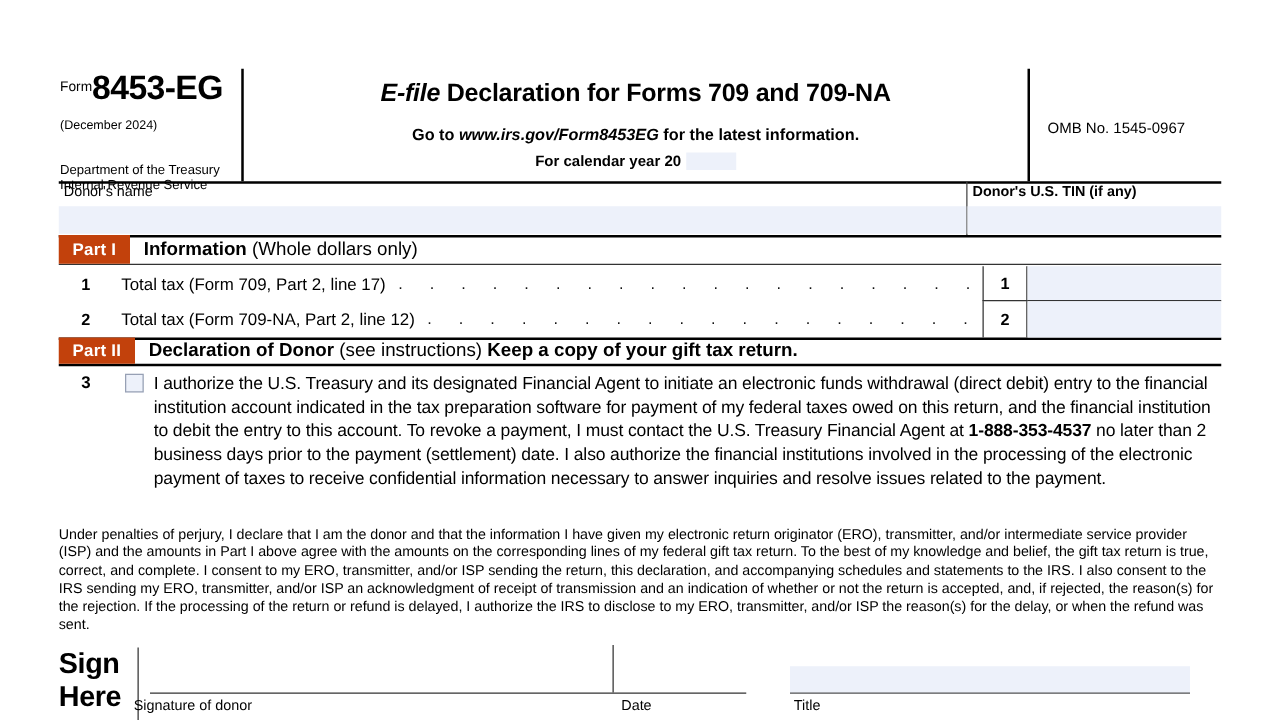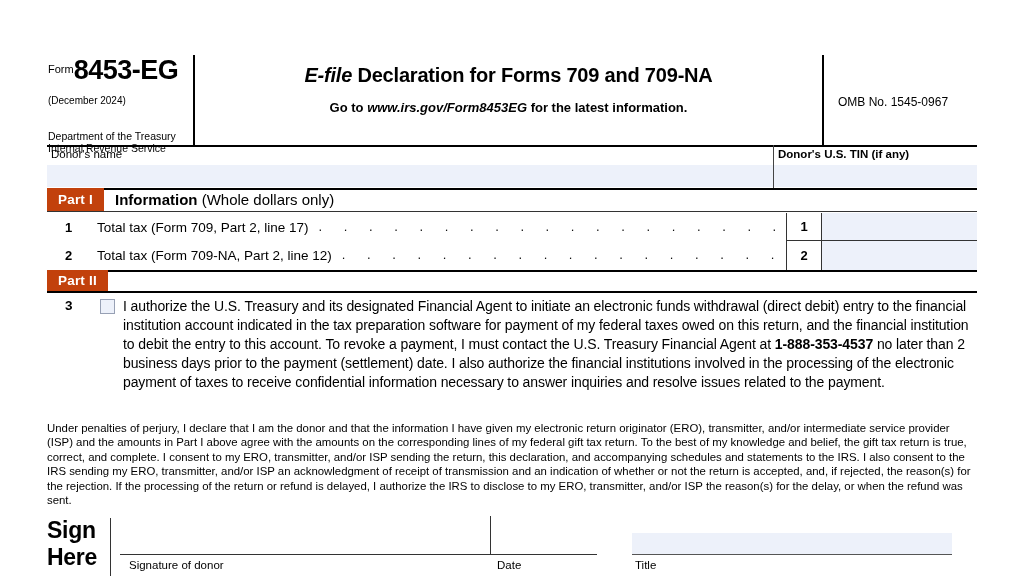--- a/index.html
+++ b/index.html
@@ -71,21 +71,21 @@
   .item3 .itext{width:852px;font-size:14px;line-height:19px;letter-spacing:-0.1px;}
 
   
   .perjury{position:absolute;left:0;top:421px;width:930px;font-size:11.4px;line-height:14.4px;}
 
   
   .sign-here{position:absolute;left:0;top:517px;font-size:23px;font-weight:bold;line-height:27px;letter-spacing:-0.3px;}
   .sign-vline{position:absolute;left:63px;top:518px;width:0;height:58px;border-left:1.5px solid #333;}
   .sig-line{position:absolute;left:73px;top:554px;width:477px;border-top:1.5px solid #333;}
   .date-tick{position:absolute;left:443px;top:516px;width:0;height:38px;border-left:1.5px solid #333;}
-  .sig-label{position:absolute;left:82px;top:559px;font-size:11.5px;}
+  .sig-label{position:absolute;left:60px;top:559px;font-size:11.5px;}
   .date-label{position:absolute;left:450px;top:559px;font-size:11.5px;}
   .title-field{position:absolute;left:585px;top:533px;width:320px;height:22px;}
   .title-field input{width:100%;height:100%;border:0;border-bottom:1.5px solid #555;background:var(--tint);
                      box-sizing:border-box;font-size:13px;padding:0 4px;}
   .title-label{position:absolute;left:588px;top:559px;font-size:11.5px;}
 </style>
 </head>
 <body>
 
 <div class="page">
@@ -100,20 +100,24 @@
         <div>Department of the Treasury</div>
         <div>Internal Revenue Service</div>
       </div>
     </div>
     <div class="hcol2">
       <div class="main-title">
         <span class="efile">E-file</span><span> Declaration for Forms 709 and 709-NA</span>
       </div>
       <div class="goto-line">
         <span>Go to </span><span class="url">www.irs.gov/Form8453EG</span><span> for the latest information.</span>
+      </div>
+      <div class="calyear">
+        <span>For calendar year 20</span>
+        <input value="" style="">
       </div>
     </div>
     <div class="hcol3">
       <span>OMB No. 1545-0967</span>
     </div>
   </div>
 
   <div class="donor-row">
     <div class="dcell dname">
       <div class="dlabel">Donor's name</div>
@@ -148,20 +152,23 @@
       <div class="leader">. . . . . . . . . . . . . . . . . . . . . . . . . . . . . . . . . . . . . . . .</div>
       <div class="rbox">2</div>
       <div class="rfield">
         <input value="" style="">
       </div>
     </div>
   </div>
 
   <div class="part-bar part2-bar">
     <div class="badge">Part II</div>
+    <div class="part-head">
+      <span class="b">Declaration of Donor</span><span> (see instructions) </span><span class="b">Keep a copy of your gift tax return.</span>
+    </div>
   </div>
 
   <div class="item3">
     <div class="inum">3</div>
     <div class="checkbox"></div>
     <div class="itext">
       <span>I authorize the U.S. Treasury and its designated Financial Agent to initiate an electronic funds withdrawal (direct debit) entry to the financial institution account indicated in the tax preparation software for payment of my federal taxes owed on this return, and the financial institution to debit the entry to this account. To revoke a payment, I must contact the U.S. Treasury Financial Agent at </span><span class="b">1-888-353-4537</span><span> no later than 2 business days prior to the payment (settlement) date. I also authorize the financial institutions involved in the processing of the electronic payment of taxes to receive confidential information necessary to answer inquiries and resolve issues related to the payment.</span>
     </div>
   </div>
 

